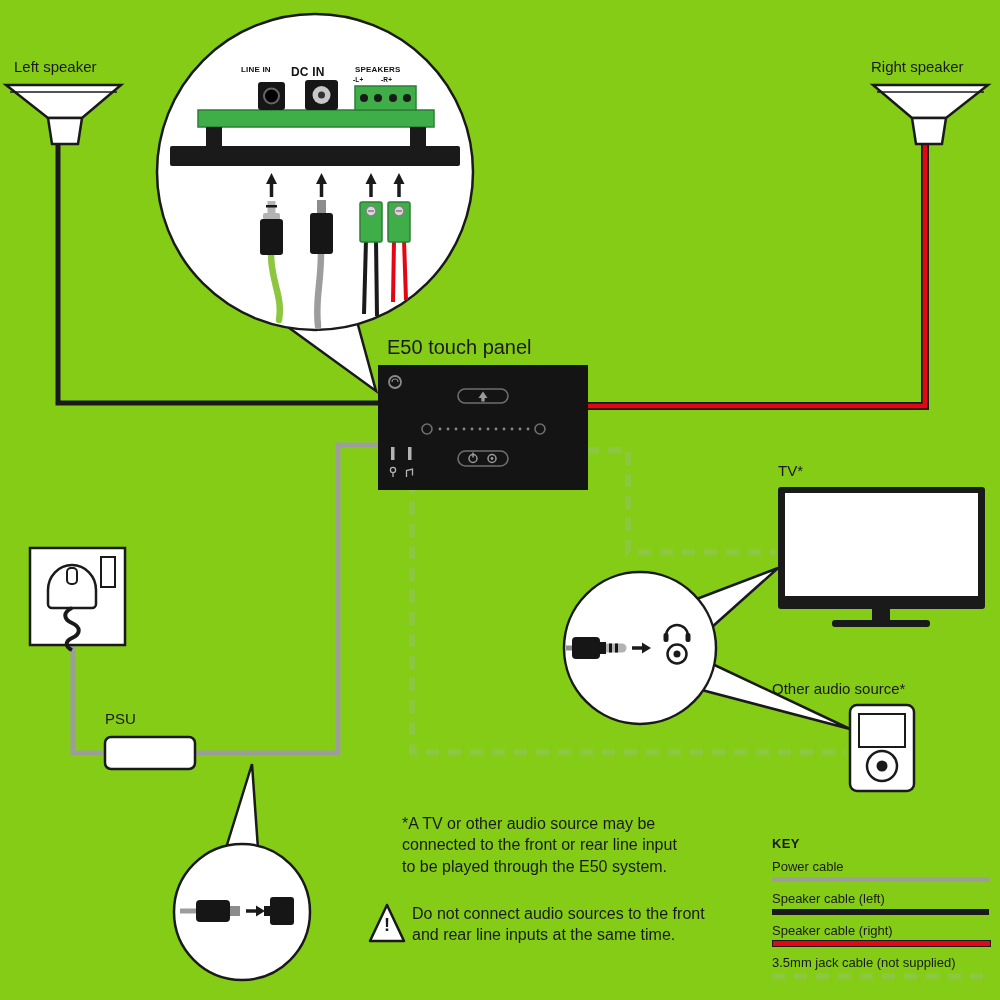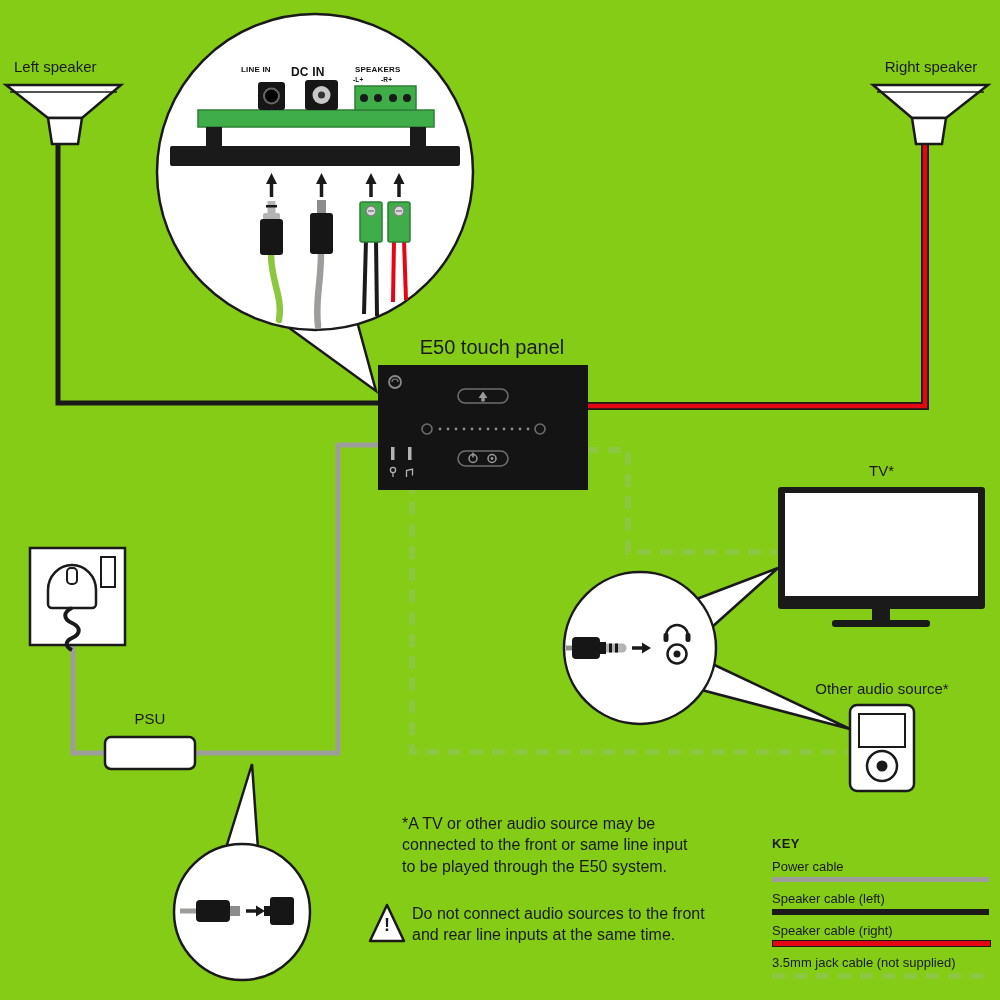--- a/index.html
+++ b/index.html
@@ -1,20 +1,20 @@
 <!DOCTYPE html>
 <html><head>
 <meta charset="utf-8">
 <style>
   html,body{margin:0;padding:0;background:#fff}
   .stage{position:relative;width:1000px;height:1000px;overflow:hidden;background:#84cc16;
          font-family:"Liberation Sans",sans-serif;color:#1a1a1a}
   .stage svg{position:absolute;left:0;top:0}
   .lbl{position:absolute;font-size:15px;white-space:nowrap}
-  .ctr{text-align:center}
+  .ctr{}
   .tiny{position:absolute;font-weight:bold;color:#111;text-align:left;letter-spacing:.2px}
   .note{position:absolute;font-size:16px;line-height:1.34;white-space:pre-line;color:#1a1a1a}
   .warnmark{position:absolute;font-size:18px;font-weight:bold;text-align:center}
   .keytitle{position:absolute;font-size:13px;font-weight:bold;letter-spacing:.4px}
   .keylbl{position:absolute;font-size:13px}
   .keyline{position:absolute;width:217px}
   .kl0{height:5px;background:#9d9d9c}
   .kl1{height:6px;background:#1a1a1a}
   .kl2{height:5px;background:#e30613;border:1px solid #1a1a1a}
   .kl3{height:6px;background:repeating-linear-gradient(90deg,#8dc63f 0 13px,transparent 13px 22px)}
@@ -248,21 +248,21 @@
   <div class="lbl ctr" style="left:778px;top:462px;width:207px">TV*</div>
   <div class="lbl ctr" style="left:772px;top:680px;width:220px">Other audio source*</div>
 
   <div class="tiny" style="left:241px;top:65px;width:61px;font-size:8px">LINE IN</div>
   <div class="tiny" style="left:291px;top:65px;width:61px;font-size:12px">DC IN</div>
   <div class="tiny" style="left:355px;top:65px;width:60px;font-size:8px">SPEAKERS</div>
   <div class="tiny" style="left:353px;top:76px;width:36px;font-size:6.5px">-L+</div>
   <div class="tiny" style="left:381px;top:76px;width:36px;font-size:6.5px">-R+</div>
 
   <div class="note" style="left:402px;top:813px;width:345px">*A TV or other audio source may be
-connected to the front or same line input
+connected to the front or rear line input
 to be played through the E50 system.</div>
   <div class="note" style="left:412px;top:903px;width:350px">Do not connect audio sources to the front
 and rear line inputs at the same time.</div>
   <div class="warnmark" style="left:380px;top:915px;width:14px">!</div>
 
   <div class="keytitle" style="left:772px;top:836px">KEY</div>
 
   <div class="keylbl" style="left:772px;top:859px">Power cable</div>
   <div class="keyline kl0" style="left:772px;top:877px"></div>
 

